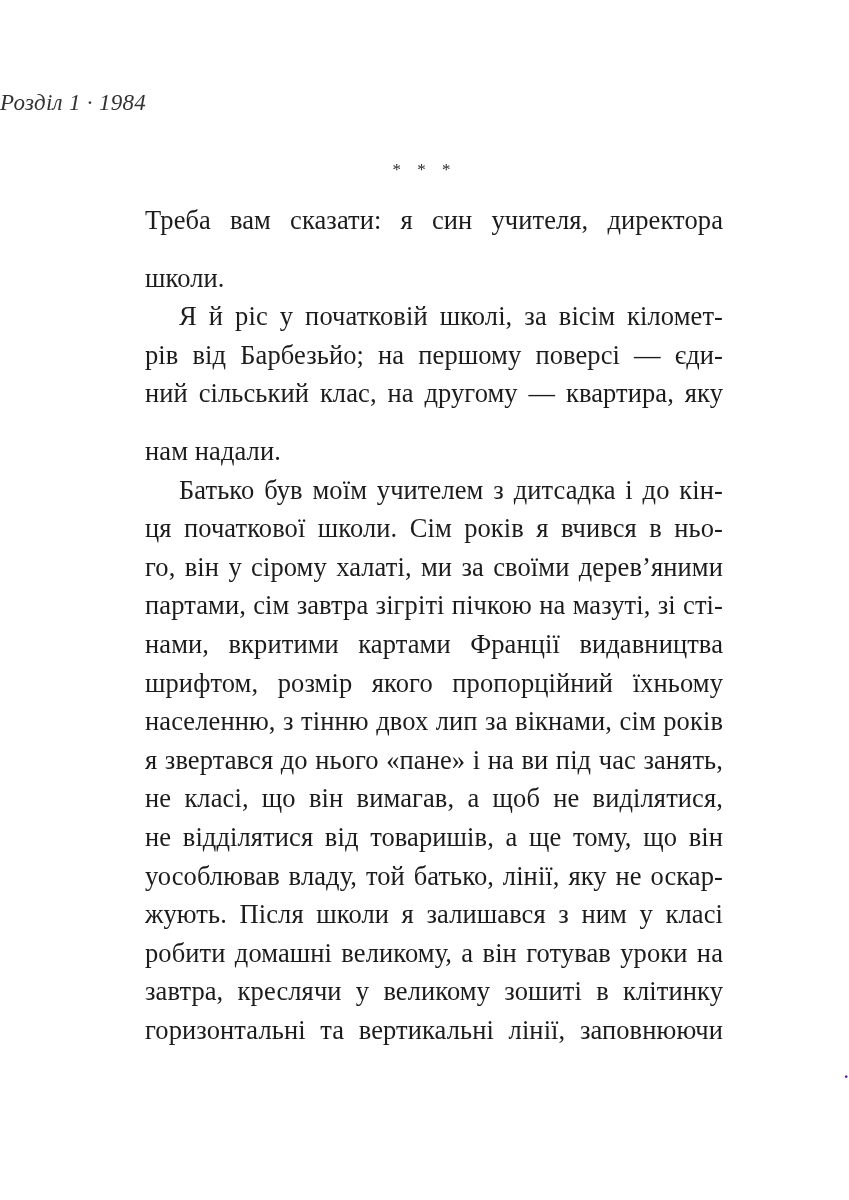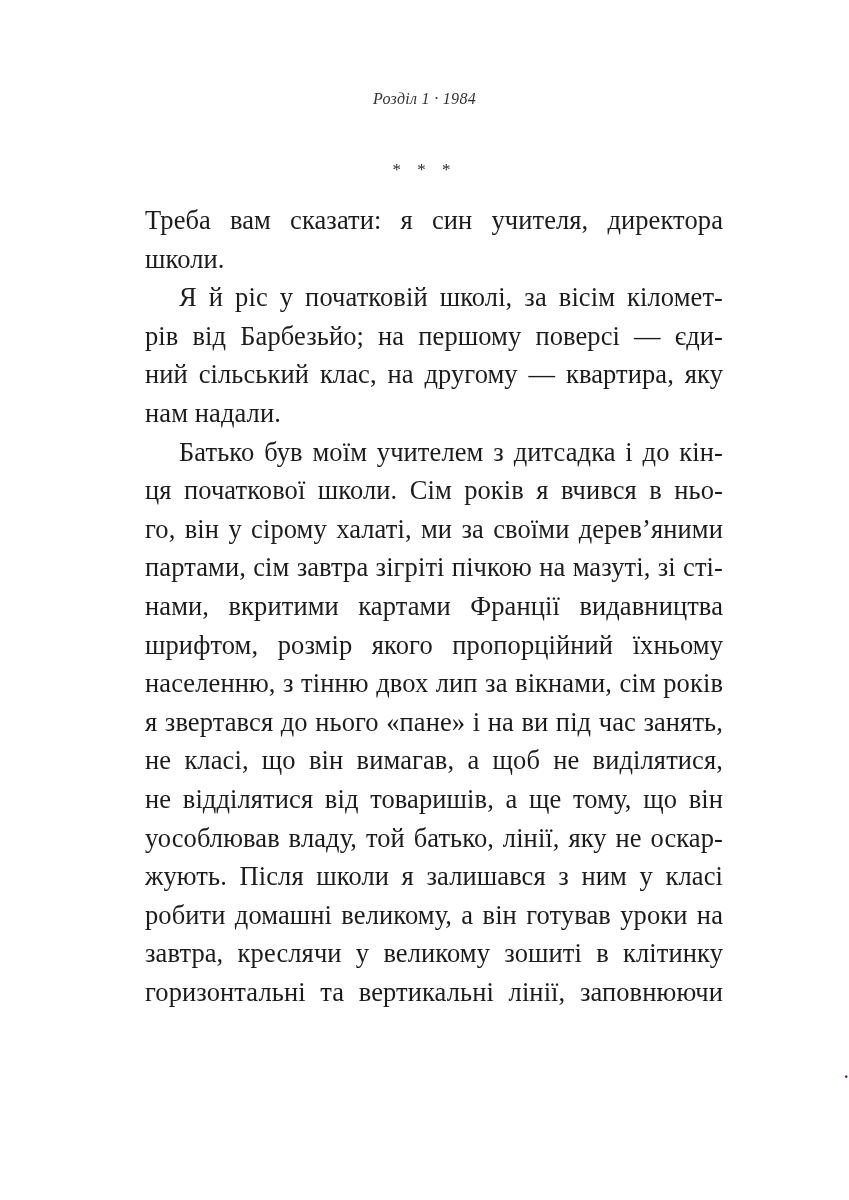--- a/index.html
+++ b/index.html
@@ -13,23 +13,22 @@
       position: relative;
       overflow: hidden;
       font-family: "Liberation Serif", "DejaVu Serif", serif;
       color: #1c1c1c;
     }
     .running-head {
       position: absolute;
       top: 90px;
       left: 0;
       width: 849px;
-      text-align: center;
       font-style: italic;
-      font-size: 16px;
+      font-size: 23px;
       color: #333333;
       letter-spacing: 0.3px;
     }
     .asterism {
       position: absolute;
       top: 160px;
       left: 0;
       width: 849px;
       text-align: center;
       font-size: 17px;
@@ -47,20 +46,21 @@
       height: 38.6px;
       line-height: 38.6px;
       font-size: 26.5px;
       white-space: nowrap;
       text-align: justify;
       text-align-last: justify;
       letter-spacing: 0.1px;
     }
     .line.last {
       text-align-last: left;
+      margin-top: 19px;
     }
     .line.indent {
       padding-left: 34px;
     }
     .page-number {
       position: absolute;
       top: 1064px;
       left: 0;
       width: 849px;
       text-align: right;

